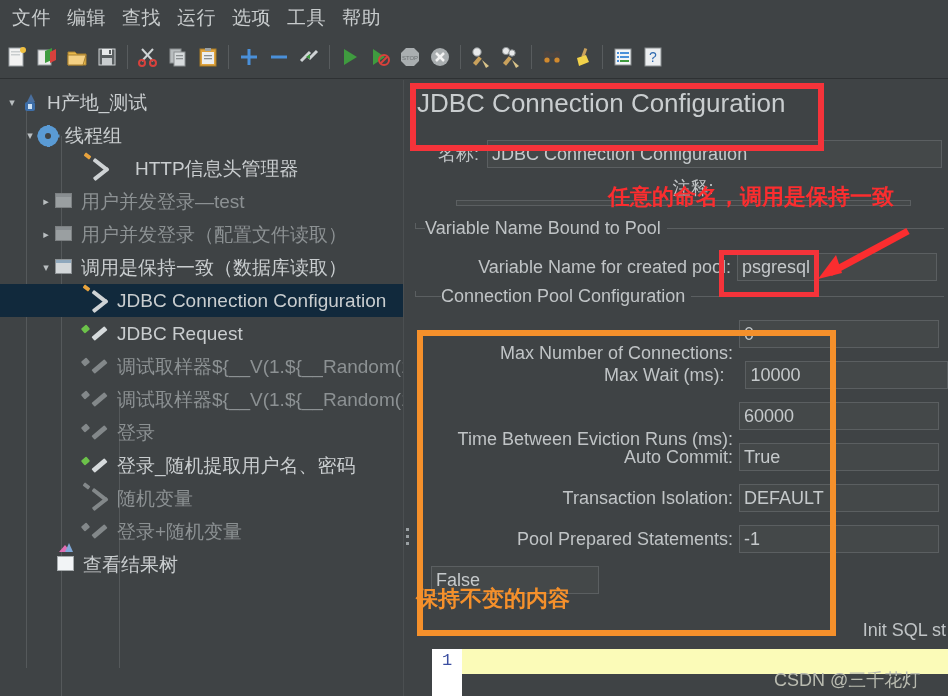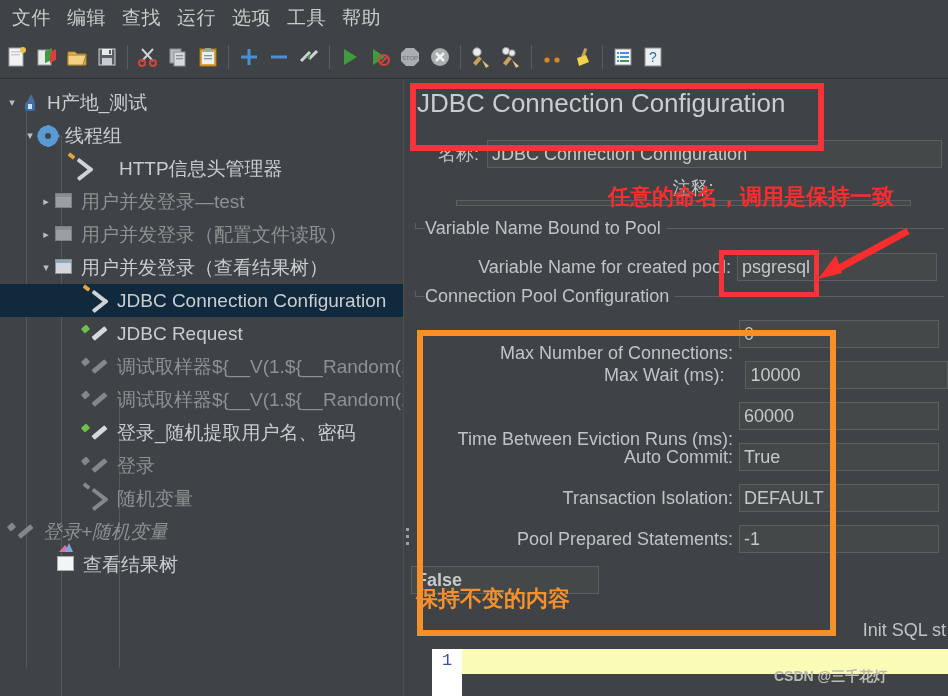--- a/index.html
+++ b/index.html
@@ -275,25 +275,24 @@
     text-align: center;
     font-family: "Liberation Mono", "DejaVu Sans Mono", monospace;
   }
   .sql-area {
     position: absolute;
     background: #fbfbb8;
   }
 
   .watermark {
     position: absolute;
-    font-size: 14px;
+    font-size: 18px;
     color: #b9bbb0;
     white-space: nowrap;
     z-index: 30;
-    font-weight: bold;
   }
 </style>
 </head>
 <body>
 
 <div id="app">
 
   <div class="menubar">
     <div class="menu-item">文件</div>
     <div class="menu-item">编辑</div>
@@ -487,21 +486,21 @@
       </div>
 
       <div class="node" style="padding-left:22px;">
         <span class="twisty">▾</span>
         <span class="ticon">
           <span class="ico-gear"><span class="sp"></span><span class="sp2"></span><span class="g"></span><span class="h"></span></span>
         </span>
         <span class="label">线程组</span>
       </div>
 
-      <div class="node" style="padding-left:42px;gap:17px;">
+      <div class="node" style="padding-left:58px;gap:17px;">
         <span class="twisty"></span>
         <span class="ticon">
           <span class="ico-wrench"><i class="bar1"></i><i class="bar2"></i><i class="tip"></i></span>
         </span>
         <span class="label">HTTP信息头管理器</span>
       </div>
 
 
       <div class="node dim" style="padding-left:38px;">
         <span class="twisty">▸</span>
@@ -517,21 +516,21 @@
           <span class="ico-box"><i class="outer"></i><i class="topbar"></i></span>
         </span>
         <span class="label">用户并发登录（配置文件读取）</span>
       </div>
 
       <div class="node" style="padding-left:38px;">
         <span class="twisty">▾</span>
         <span class="ticon">
           <span class="ico-box"><i class="outer"></i><i class="topbar"></i></span>
         </span>
-        <span class="label">用户并发登录（查看结果树）</span>
+        <span class="label">调用是保持一致（数据库读取）</span>
       </div>
 
       <div class="node selected" style="padding-left:74px;">
         <span class="twisty"></span>
         <span class="ticon">
           <span class="ico-wrench"><i class="bar1"></i><i class="bar2"></i><i class="tip"></i></span>
         </span>
         <span class="label">JDBC Connection Configuration</span>
       </div>
 
@@ -552,45 +551,45 @@
       </div>
 
       <div class="node dim" style="padding-left:74px;">
         <span class="twisty"></span>
         <span class="ticon">
           <span class="ico-pencil"><i class="body"></i><i class="head"></i></span>
         </span>
         <span class="label">调试取样器${__V(1.${__Random(1</span>
       </div>
 
+      <div class="node dim" style="padding-left:74px;">
+        <span class="twisty"></span>
+        <span class="ticon">
+          <span class="ico-pencil"><i class="body"></i><i class="head"></i></span>
+        </span>
+        <span class="label">登录</span>
+      </div>
+
       <div class="node" style="padding-left:74px;">
         <span class="twisty"></span>
         <span class="ticon">
           <span class="ico-pencil"><i class="body"></i><i class="head"></i></span>
         </span>
         <span class="label">登录_随机提取用户名、密码</span>
       </div>
 
       <div class="node dim" style="padding-left:74px;">
         <span class="twisty"></span>
         <span class="ticon">
-          <span class="ico-pencil"><i class="body"></i><i class="head"></i></span>
-        </span>
-        <span class="label">登录</span>
+          <span class="ico-wrench"><i class="bar1"></i><i class="bar2"></i><i class="tip"></i></span>
+        </span>
+        <span class="label">随机变量</span>
       </div>
 
       <div class="node dim" style="padding-left:74px;">
-        <span class="twisty"></span>
-        <span class="ticon">
-          <span class="ico-wrench"><i class="bar1"></i><i class="bar2"></i><i class="tip"></i></span>
-        </span>
-        <span class="label">随机变量</span>
-      </div>
-
-      <div class="node dim" style="font-style:italic;">
         <span class="twisty"></span>
         <span class="ticon">
           <span class="ico-pencil"><i class="body"></i><i class="head"></i></span>
         </span>
         <span class="label">登录+随机变量</span>
       </div>
 
       <div class="node" style="padding-left:40px;">
         <span class="twisty"></span>
         <span class="ticon">
@@ -626,21 +625,21 @@
 
     <div class="group-title" style="left:14px; top:138px;">Variable Name Bound to Pool</div>
     <div class="group-line" style="left:4px; top:148px; width:529px;"></div>
     <div class="group-tick" style="left:4px; top:143px; height:6px;"></div>
 
     <div class="field-row" style="top:172px;">
       <div class="fr-label" style="width:320px;">Variable Name for created pool:</div>
       <div class="fr-input" style="margin-left:6px; width:200px;">psgresql</div>
     </div>
 
-    <div class="group-title" style="left:14px; top:206px;">Connection Pool Configuration</div>
+    <div class="group-title" style="left:30px; top:206px;">Connection Pool Configuration</div>
     <div class="group-line" style="left:4px; top:216px; width:529px;"></div>
     <div class="group-tick" style="left:4px; top:211px; height:6px;"></div>
 
     <div class="field-row" style="top:239px;">
       <div class="fr-label" style="width:322px;margin-top:38px;">Max Number of Connections:</div>
       <div class="fr-input" style="margin-left:6px; width:200px;">0</div>
     </div>
 
     <div class="field-row" style="top:280px;gap:15px;">
       <div class="fr-label" style="width:322px;">Max Wait (ms):</div>
@@ -661,21 +660,21 @@
       <div class="fr-label" style="width:322px;">Transaction Isolation:</div>
       <div class="fr-input" style="margin-left:6px; width:200px;">DEFAULT</div>
     </div>
 
     <div class="field-row" style="top:444px;">
       <div class="fr-label" style="width:322px;">Pool Prepared Statements:</div>
       <div class="fr-input" style="margin-left:6px; width:200px;">-1</div>
     </div>
 
     <div class="field-row" style="top:485px;">
-      <div class="fr-input" style="margin-left:0; width:188px;font-weight:bold;">False</div>
+      <div class="fr-input" style="margin-left:20px; width:168px;">False</div>
     </div>
 
     <div style="position:absolute; right:2px; top:540px; font-size:18px; color:#c0c4c6; white-space:nowrap;">Init SQL st</div>
 
     <div class="sql-gutter" style="left:21px; top:569px; width:30px; height:47px; padding-top:2px;">1</div>
     <div class="sql-area" style="left:51px; top:569px; width:486px; height:25px;"></div>
 
   </div>
 
   <div class="anno-box red-box" style="left:410px; top:83px; width:414px; height:68px;"></div>

